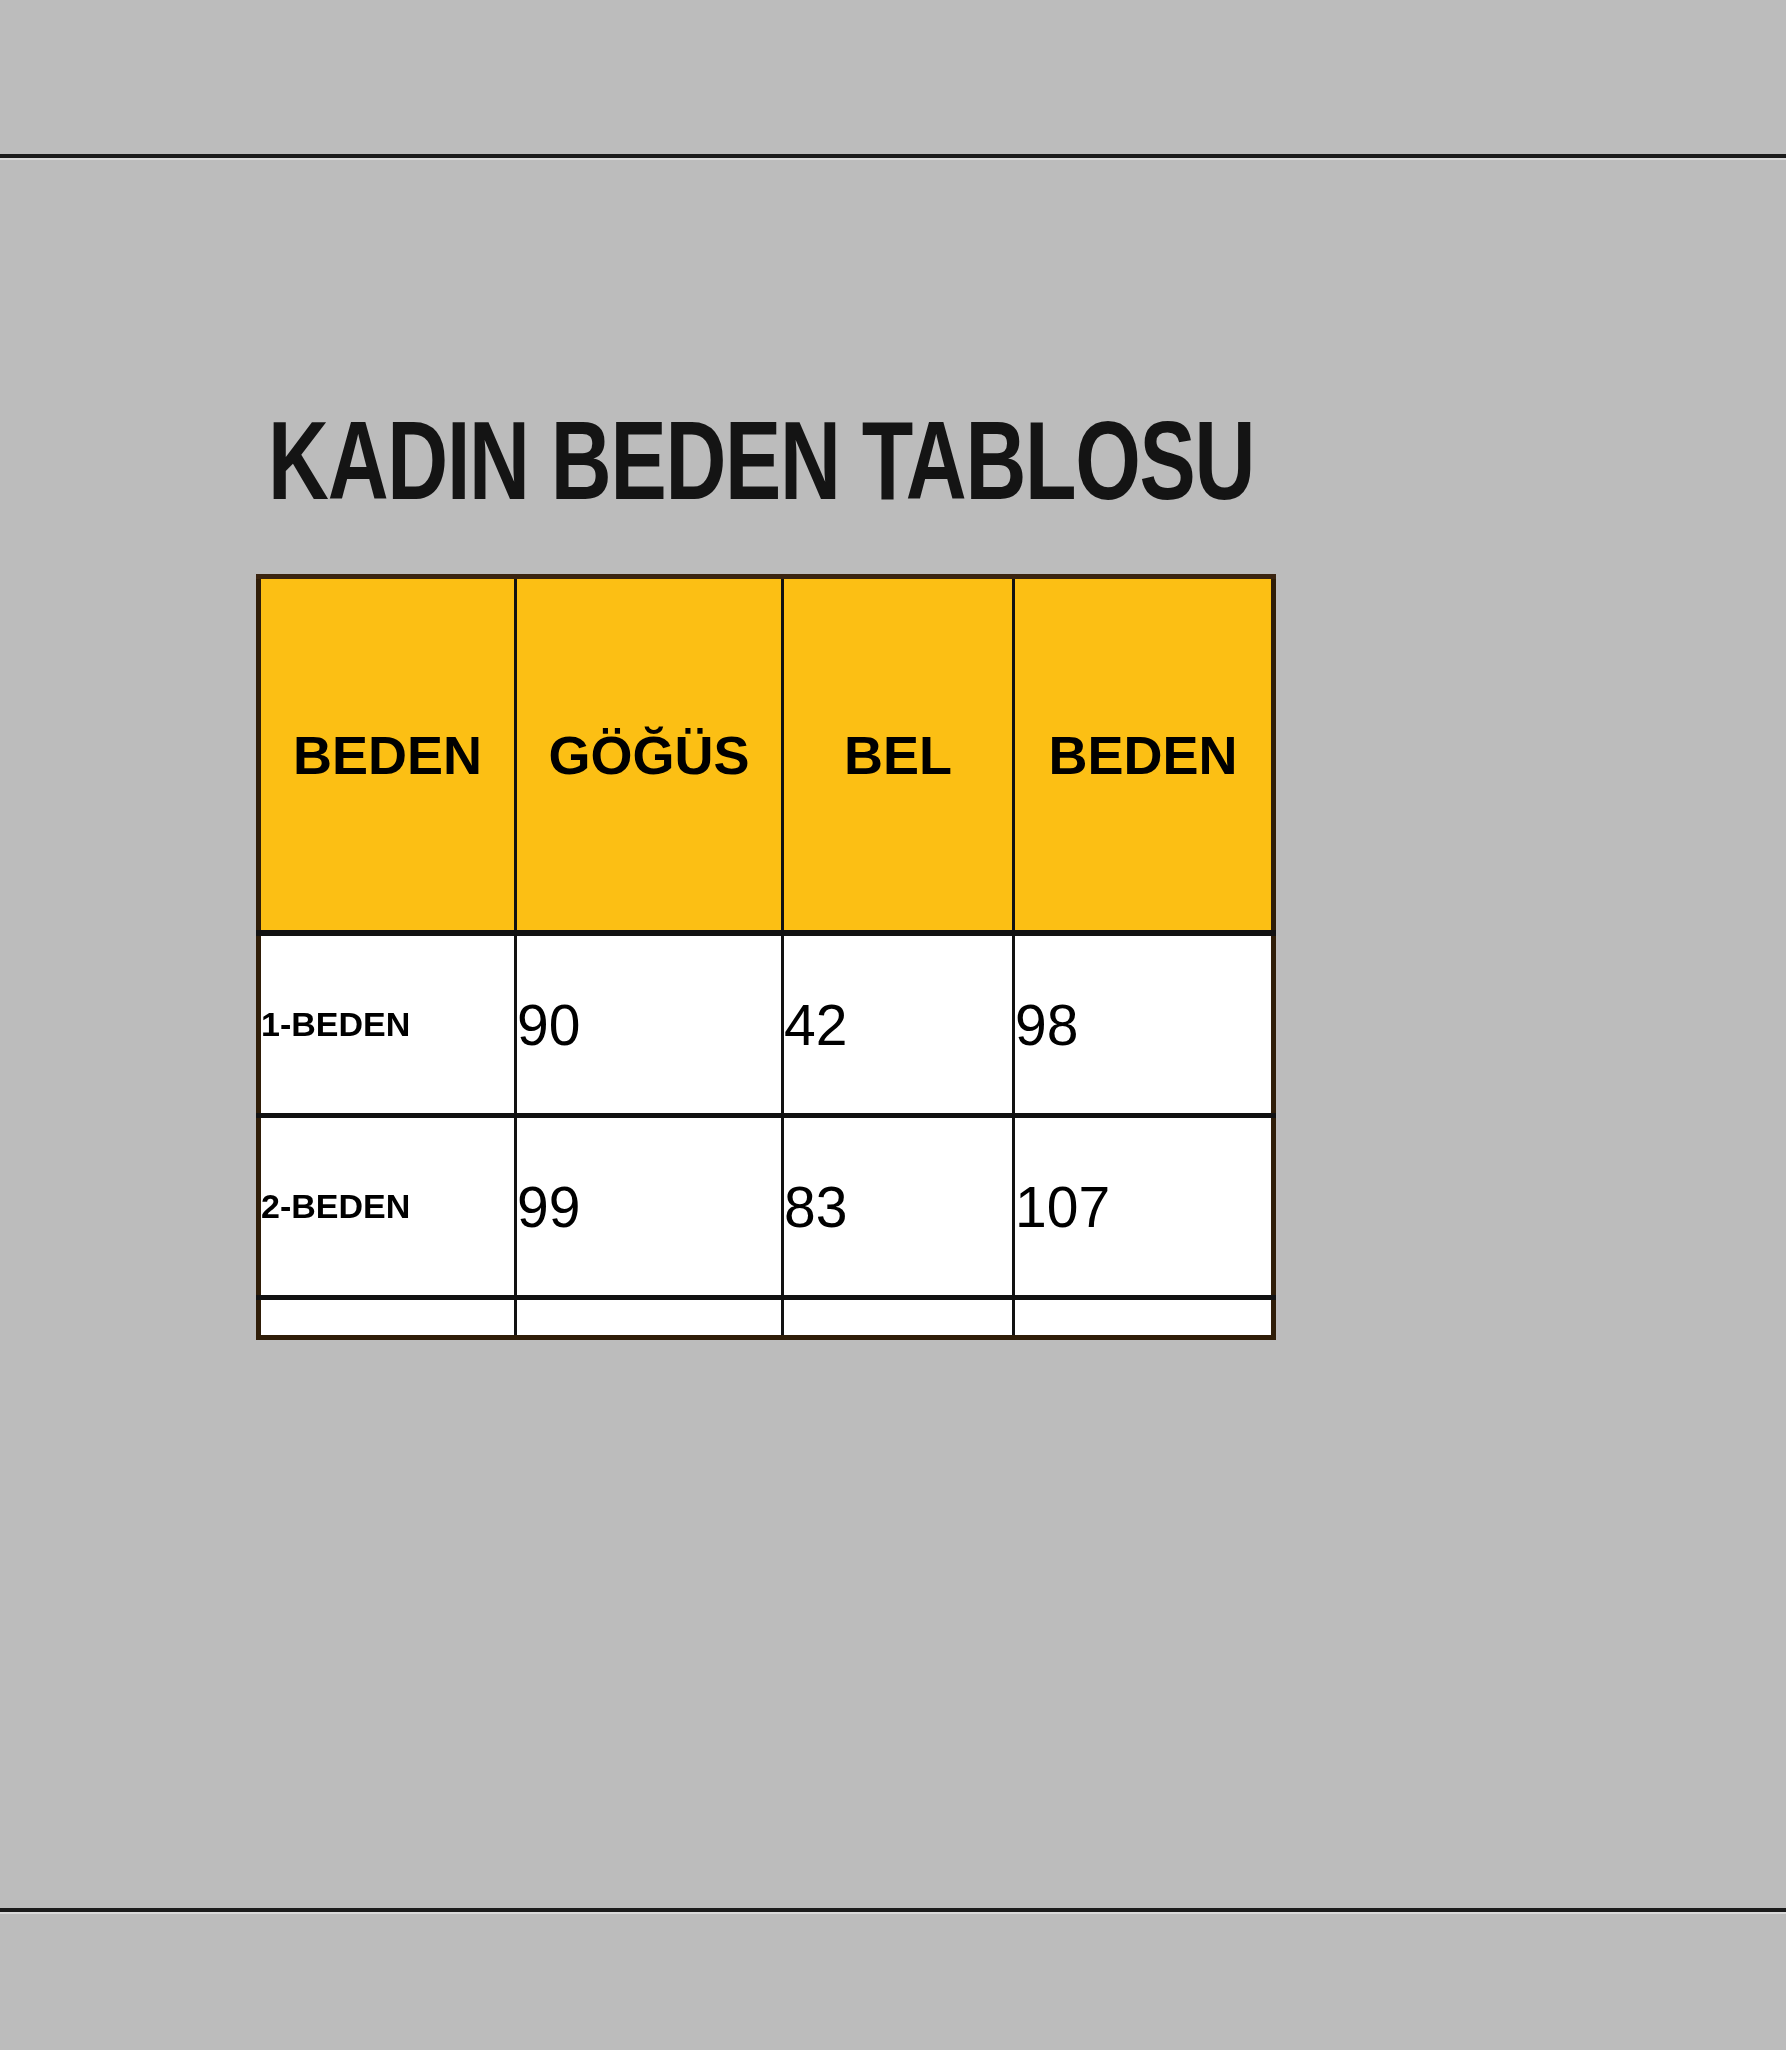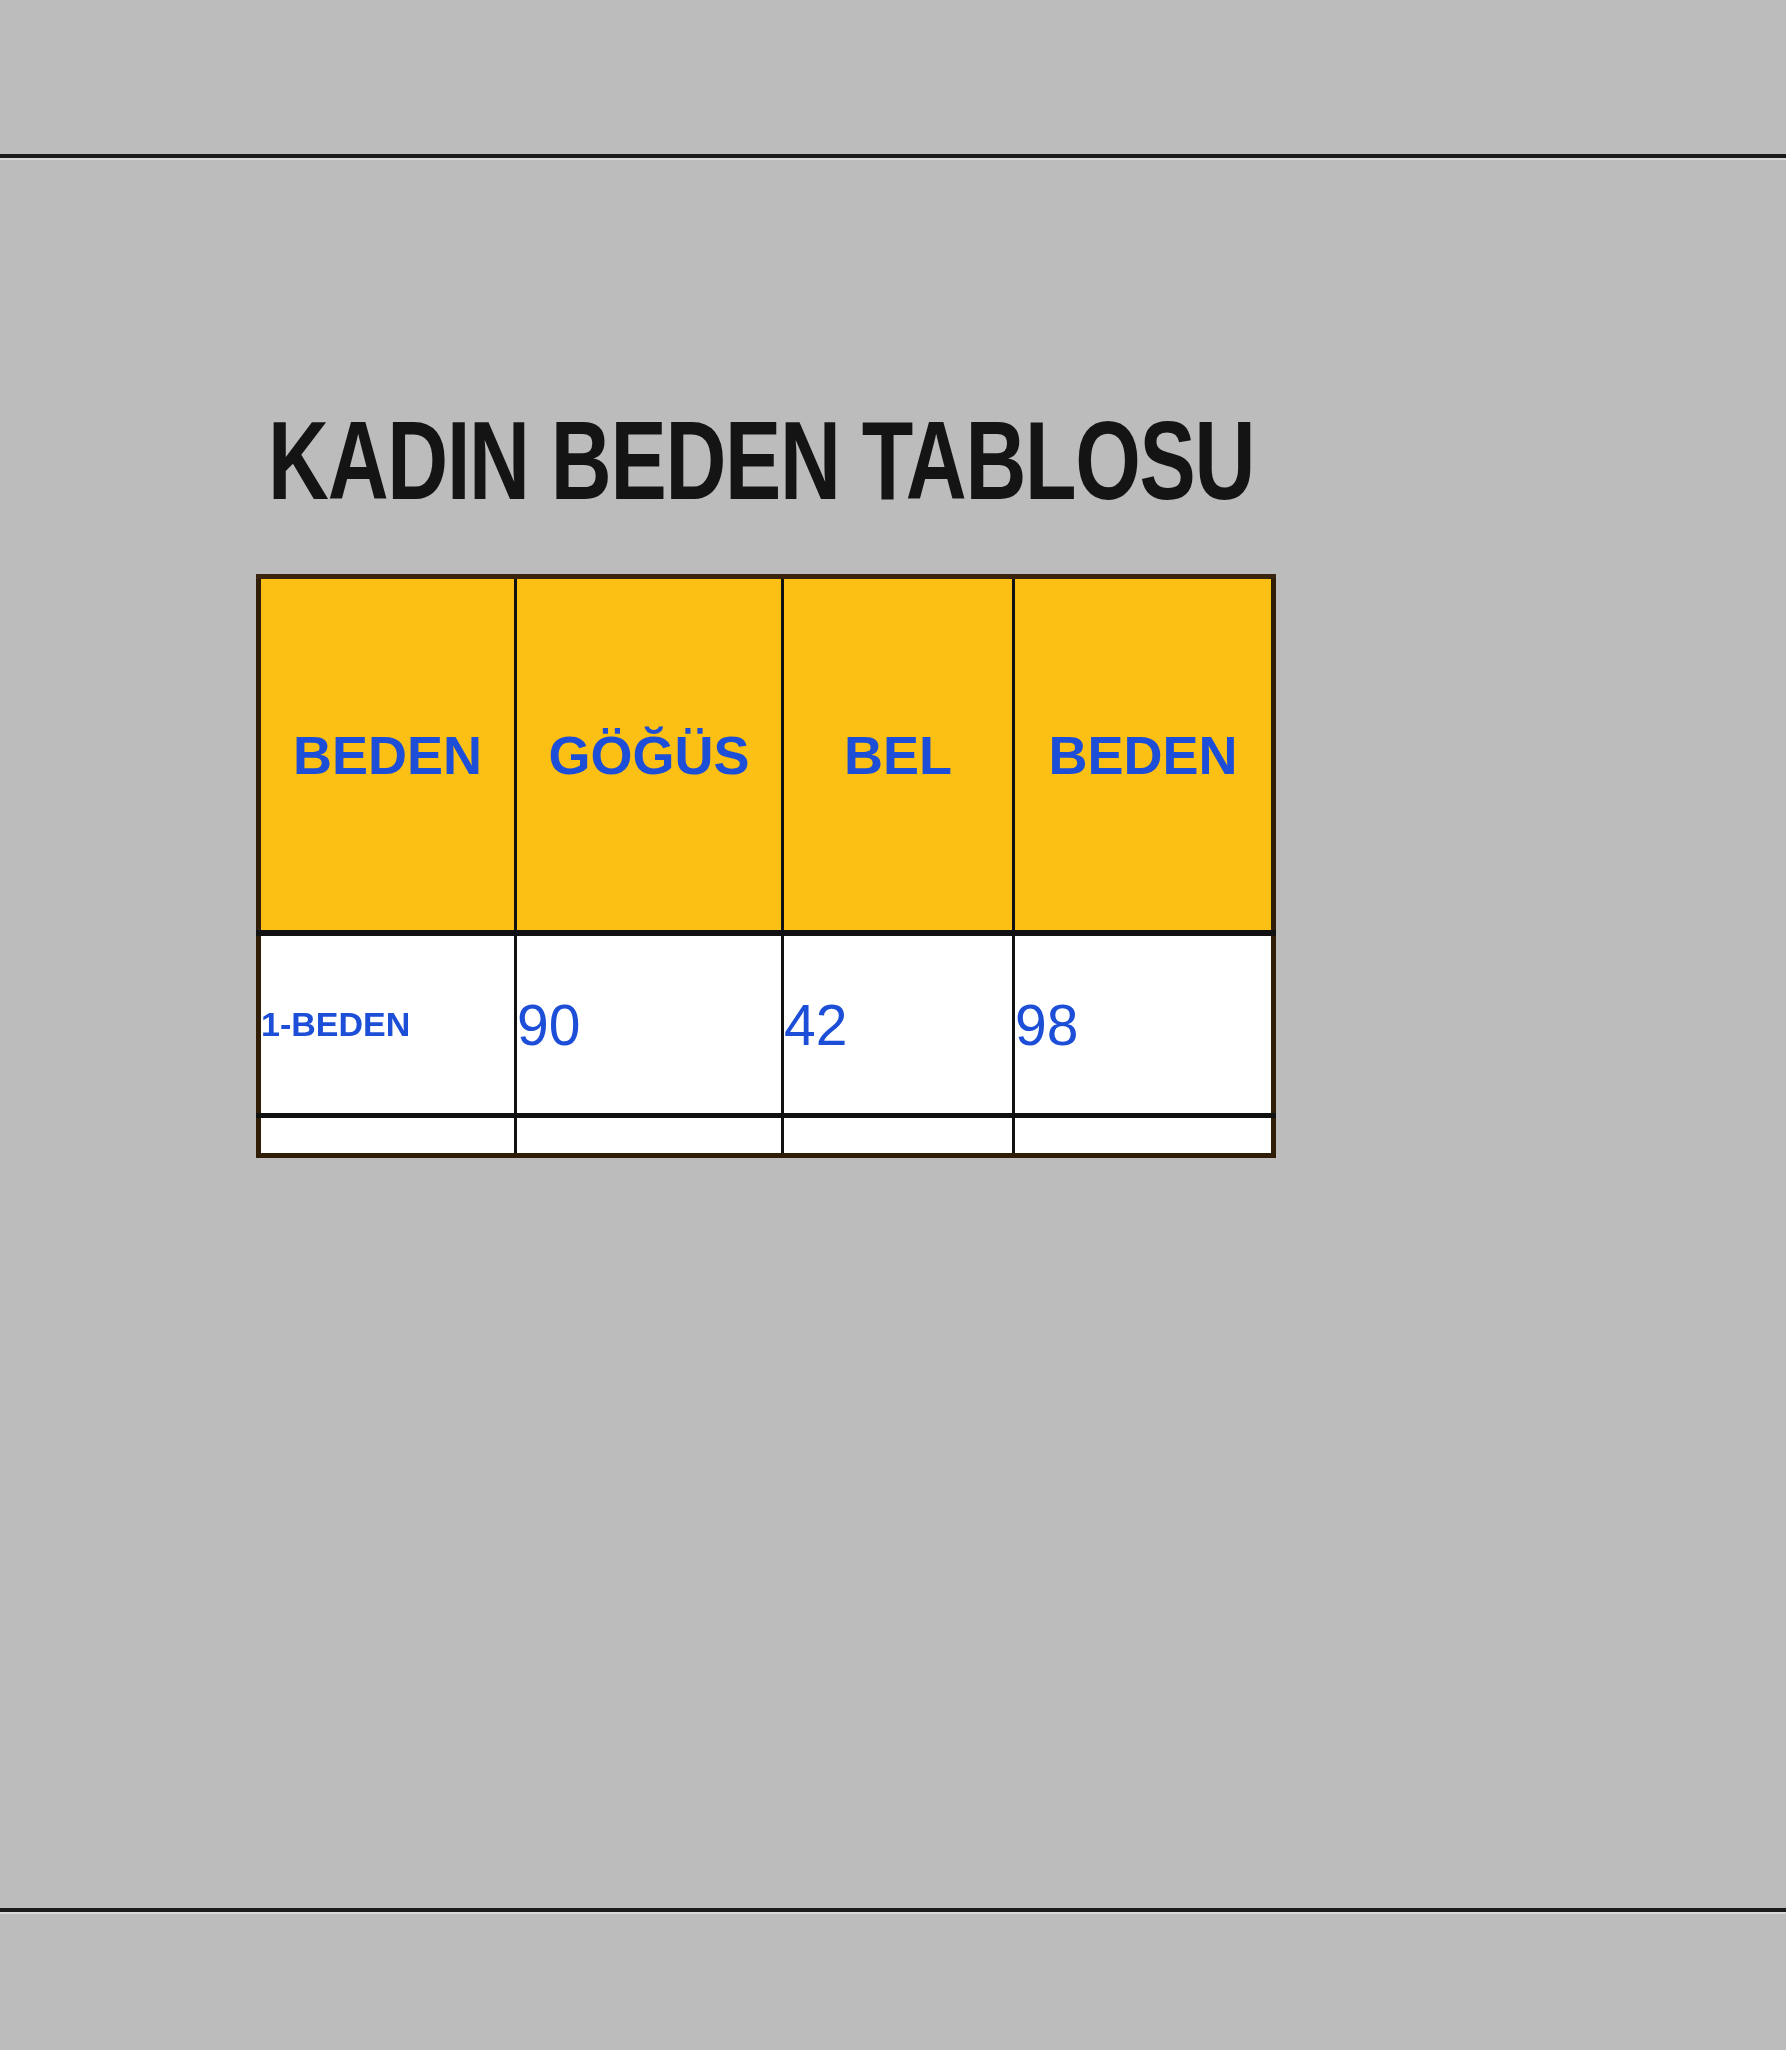--- a/index.html
+++ b/index.html
@@ -54,21 +54,21 @@
   table.size-table {
     border-collapse: collapse;
     table-layout: fixed;
     width: 1015px;
     border: 5.2px solid #2f1d08;
   }
   .size-table th, .size-table td {
     border: 3.5px solid #111111;
     vertical-align: middle;
     padding: 0;
-    color: #1d4ed8;
+    color: #000000;
     overflow: hidden;
   }
   .size-table thead th {
     background: #fcbf14;
     height: 351px;
     font-size: 54px;
     font-weight: bold;
     border-bottom: 6px solid #111111;
     border-top: 5.2px solid #3a2410;
   }
@@ -113,20 +113,26 @@
         <th>BEDEN</th>
       </tr>
     </thead>
     <tbody>
       <tr>
         <td class="row-label">1-BEDEN</td>
         <td class="num">90</td>
         <td class="num">42</td>
         <td class="num">98</td>
       </tr>
+      <tr>
+        <td class="row-label">2-BEDEN</td>
+        <td class="num">99</td>
+        <td class="num">83</td>
+        <td class="num">107</td>
+      </tr>
       <tr class="partial">
         <td></td>
         <td></td>
         <td></td>
         <td></td>
       </tr>
     </tbody>
   </table>
 </div>
 

